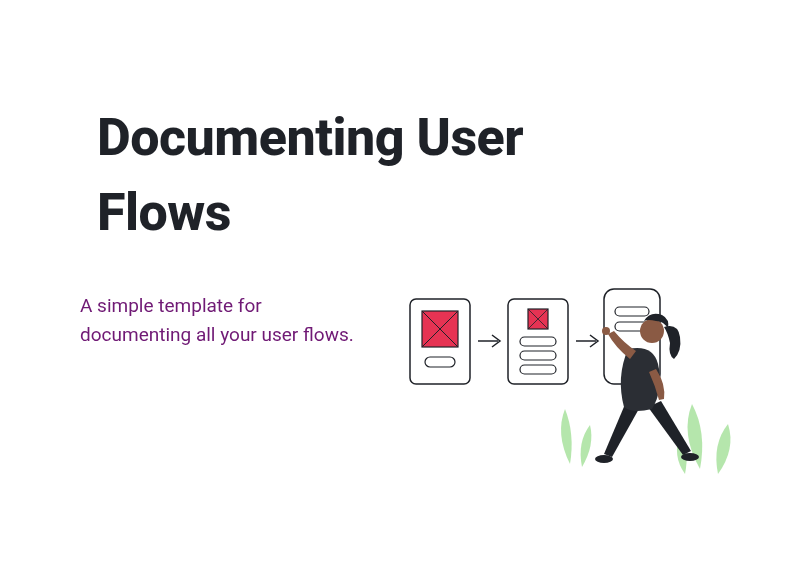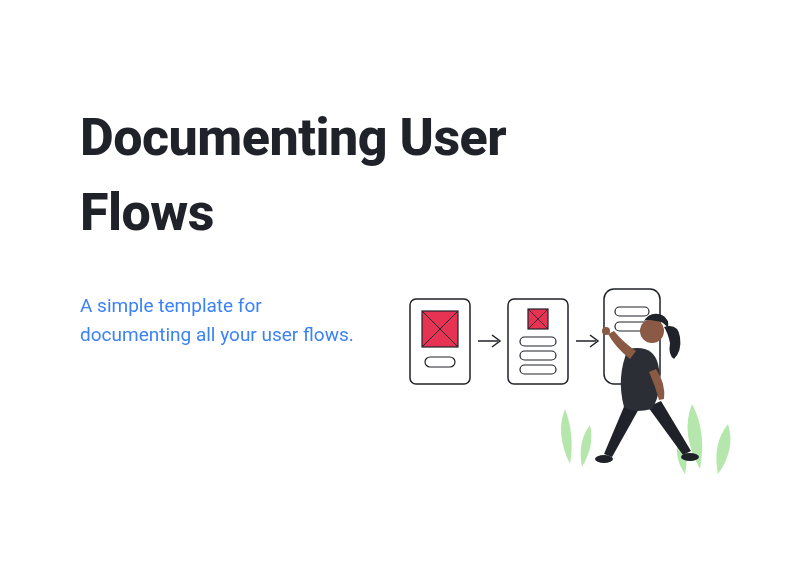--- a/index.html
+++ b/index.html
@@ -14,25 +14,26 @@
   .content {
     padding: 100px 0 0 80px;
   }
   .title {
     font-size: 52px;
     font-weight: 800;
     color: #1f2228;
     line-height: 1.45;
     letter-spacing: -0.5px;
     max-width: 560px;
+    margin-left: 17px;
   }
   .subtitle {
     margin-top: 40px;
     font-size: 19px;
-    color: #3b82f6;
+    color: #701a75;
     line-height: 1.55;
     max-width: 280px;
     font-weight: 400;
   }
   .illustration {
     position: absolute;
     right: 40px;
     bottom: 80px;
     width: 360px;
     height: 220px;

